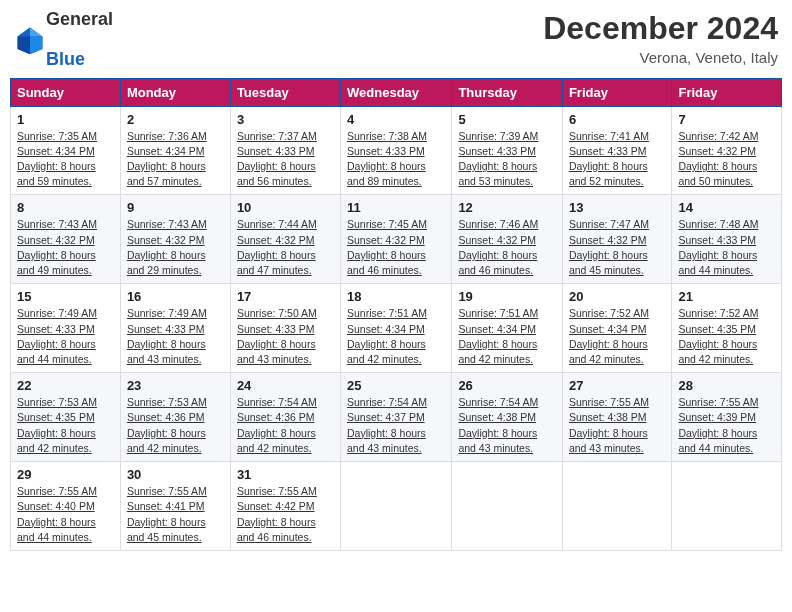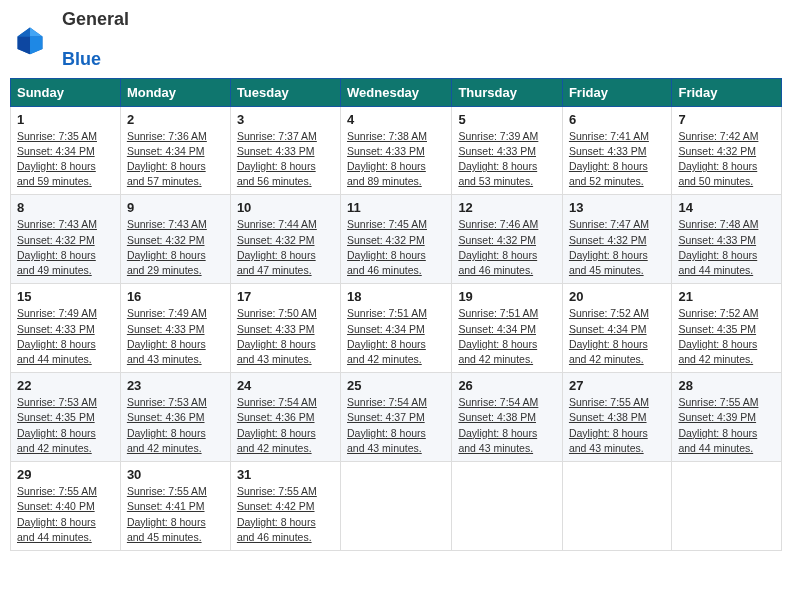--- a/index.html
+++ b/index.html
@@ -13,21 +13,21 @@
     .header {
       display: flex;
       justify-content: space-between;
       align-items: flex-start;
       margin-bottom: 8px;
       padding: 0 4px;
     }
     .logo {
       display: flex;
       align-items: center;
-      gap: 16px;
+      gap: 0;
     }
     .logo-text {
       display: flex;
       flex-direction: column;
       line-height: 1.1;
     }
     .logo-general {
       font-size: 18px;
       font-weight: bold;
       color: #333;
@@ -54,21 +54,21 @@
       font-size: 15px;
       color: #555;
       margin-top: 2px;
     }
     .calendar {
       width: 100%;
       border-collapse: collapse;
       border: 1px solid #ccc;
     }
     .calendar th {
-      background-color: #0f766e;
+      background-color: #be185d;
       color: #fff;
       text-align: left;
       padding: 6px 6px;
       font-size: 13px;
       font-weight: bold;
       border: 1px solid #1255a0;
     }
     .calendar td {
       vertical-align: top;
       padding: 5px 6px;
@@ -109,20 +109,24 @@
       <polygon points="18,4 32,14 18,14" fill="#42a5f5"></polygon>
       <polygon points="18,14 32,14 32,28 18,34" fill="#1e88e5"></polygon>
       <polygon points="4,14 18,14 18,34 4,28" fill="#0d47a1"></polygon>
       <polygon points="4,14 18,4 18,14" fill="#1565c0"></polygon>
     </svg>
     <div class="logo-text">
       <span class="logo-general">General</span>
       <span class="logo-blue">Blue</span>
     </div>
   </div>
+  <div class="title-block">
+    <div class="month-title">December 2024</div>
+    <div class="location">Verona, Veneto, Italy</div>
+  </div>
 </div>
 
 <table class="calendar">
   <thead>
     <tr>
     <th>Sunday</th>
         <th>Monday</th>
         <th>Tuesday</th>
         <th>Wednesday</th>
         <th>Thursday</th>

